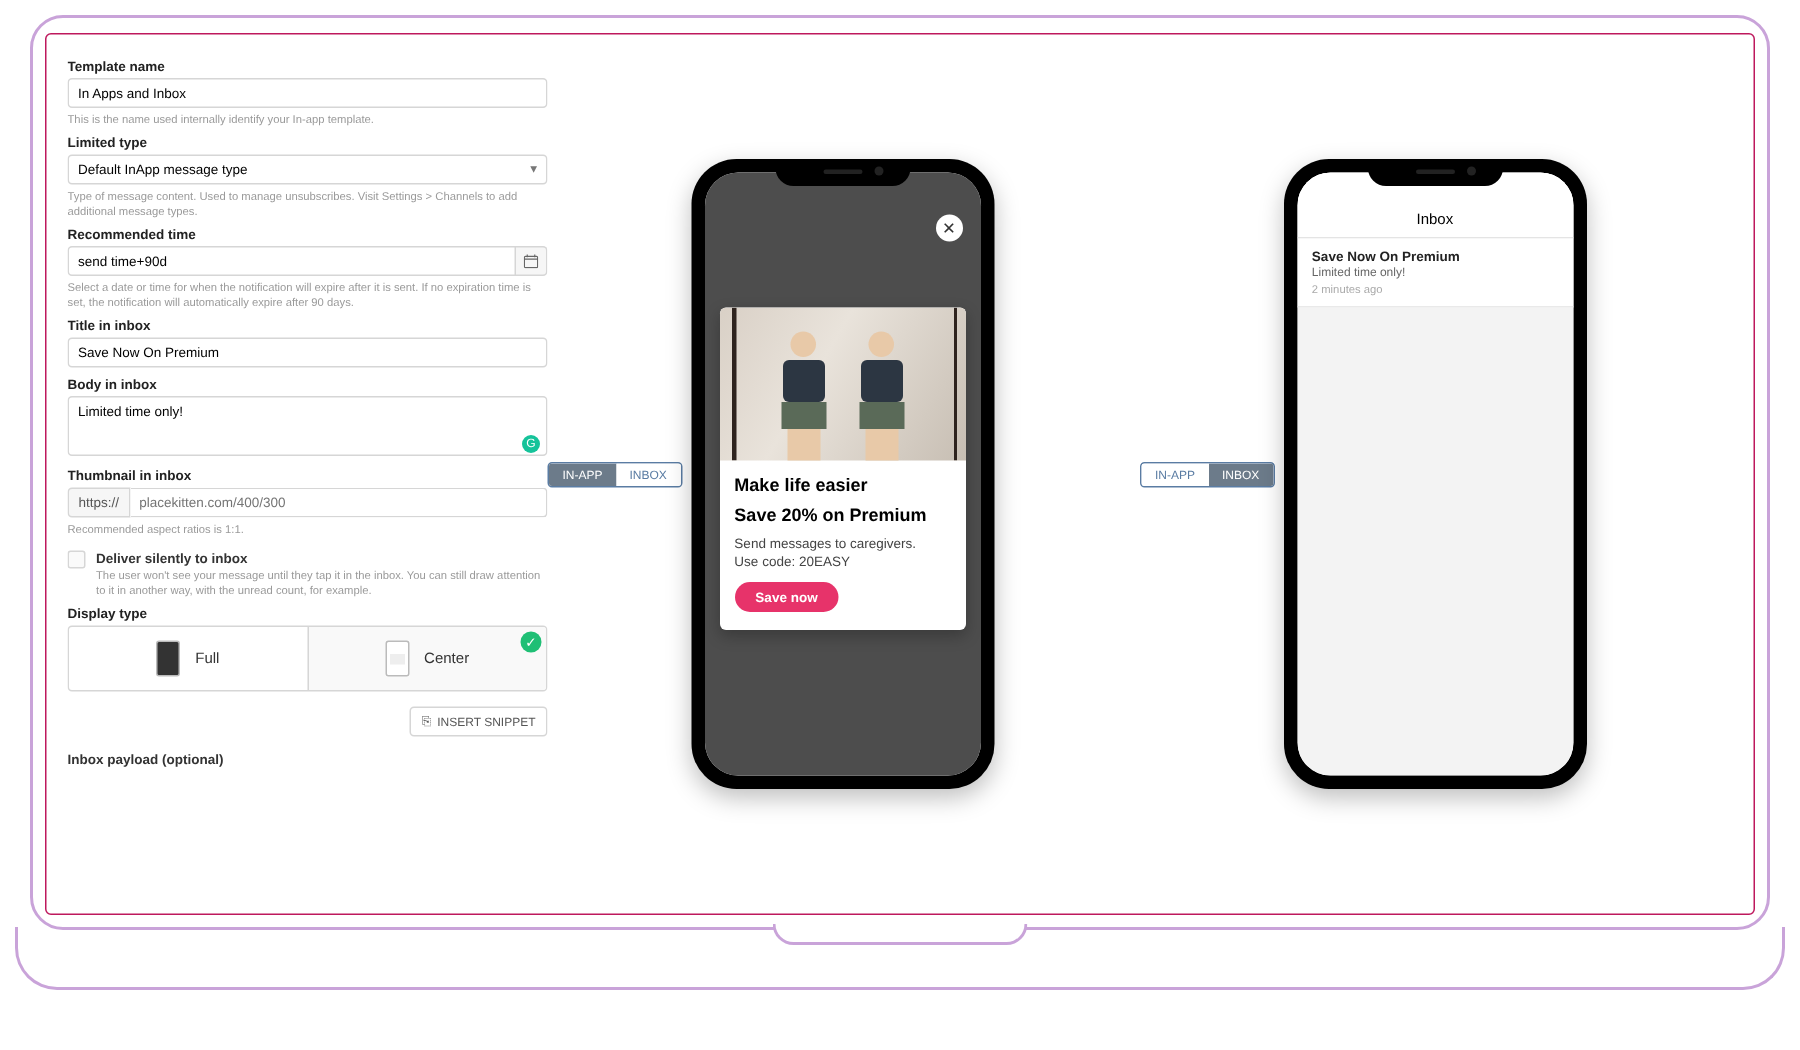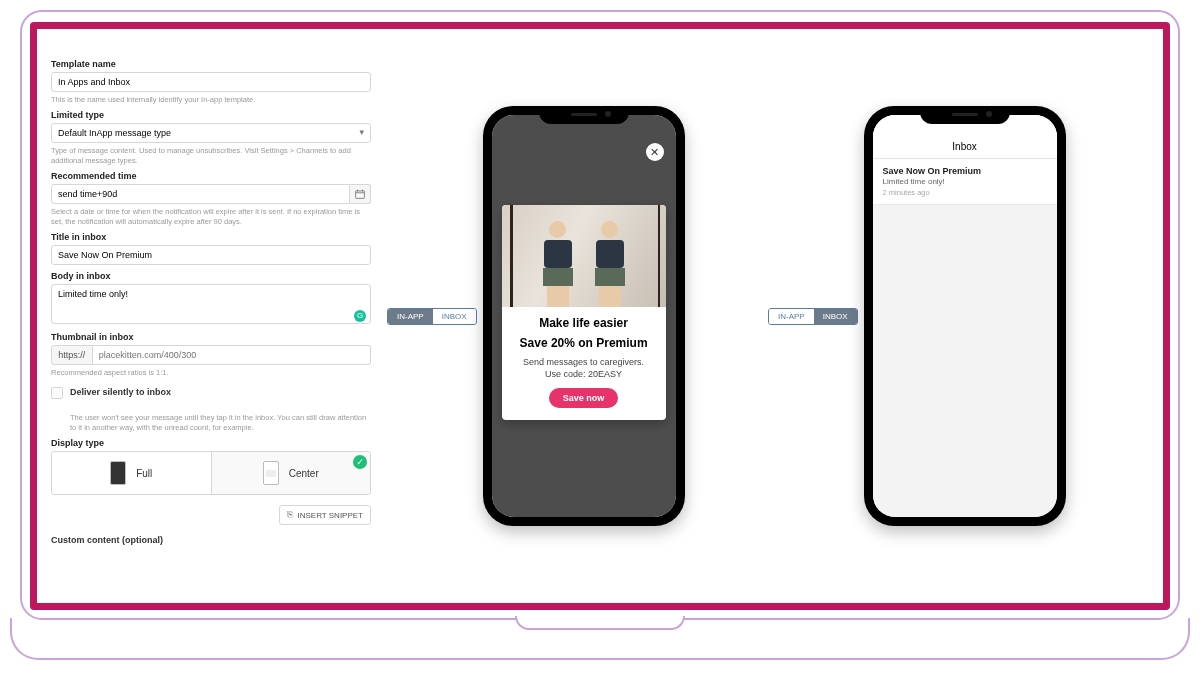--- a/index.html
+++ b/index.html
@@ -1,18 +1,18 @@
 <!DOCTYPE html>
 <html><head>
 <meta charset="utf-8">
 <style>
 *{box-sizing:border-box;margin:0;padding:0;font-family:Helvetica,Arial,sans-serif}
 body{background:#fff;padding:10px}
 .laptop{border:2px solid #c9a3d9;border-radius:22px;width:1160px;height:610px;margin:0 auto;padding:10px 8px 8px 8px;position:relative}
-.screen{width:100%;height:100%;border:7px solid #be185d;border-radius:4px;display:flex;gap:16px;padding:24px 14px;overflow:hidden;background:#fff}
+.screen{width:100%;height:100%;border:1px solid #be185d;border-radius:4px;display:flex;padding:10px 14px;overflow:hidden;background:#fff}
 .base{width:1180px;height:42px;margin:-2px auto 0 auto;border:2px solid #c9a3d9;border-top:none;border-radius:0 0 28px 28px;position:relative}
 .notch-base{position:absolute;top:-2px;left:50%;transform:translateX(-50%);width:170px;height:14px;border:2px solid #c9a3d9;border-top:none;border-radius:0 0 14px 14px;background:#fff}
 
 .form{width:320px;font-size:9px;color:#333;overflow:hidden}
 .lbl{font-weight:700;font-size:9px;margin:6px 0 3px 0;color:#222}
 .input,.select,.textarea{width:100%;border:1px solid #d6d6d6;border-radius:3px;padding:4px 6px;font-size:9px;background:#fff}
 .select{appearance:none;background:linear-gradient(#fff,#fff);position:relative}
 .select-wrap{position:relative}
 .select-wrap::after{content:"▾";position:absolute;right:7px;top:4px;font-size:9px;color:#777}
 .help{font-size:7.5px;color:#9a9a9a;margin-top:3px;line-height:1.25}
@@ -22,21 +22,21 @@
 .cal-btn svg{width:10px;height:10px;fill:#666}
 .textarea{height:40px;resize:none;position:relative}
 .ta-wrap{position:relative}
 .g-badge{position:absolute;right:5px;bottom:4px;width:12px;height:12px;border-radius:50%;background:#15c39a;color:#fff;font-size:8px;display:flex;align-items:center;justify-content:center}
 .thumb-row{display:flex}
 .thumb-row .proto{width:48px;border:1px solid #d6d6d6;border-radius:3px 0 0 3px;background:#f6f6f6;font-size:9px;display:flex;align-items:center;justify-content:center;color:#555}
 .thumb-row .input{border-radius:0 3px 3px 0;border-left:none;color:#ccc}
 .silent{display:flex;gap:7px;margin-top:10px}
 .silent .cb{width:12px;height:12px;border:1px solid #d6d6d6;border-radius:2px;background:#fafafa;flex-shrink:0;margin-top:0}
 .silent-text .t1{font-weight:700;font-size:9px}
-.silent-text .t2{font-size:7.5px;color:#9a9a9a;margin-top:16px;line-height:1.25}
+.silent-text .t2{font-size:7.5px;color:#9a9a9a;margin-top:2px;line-height:1.25}
 .display-row{display:flex;border:1px solid #d6d6d6;border-radius:3px;overflow:hidden;height:44px;position:relative}
 .display-opt{flex:1;display:flex;align-items:center;justify-content:center;gap:10px;font-size:10px}
 .display-opt+.display-opt{border-left:1px solid #d6d6d6;background:#f9f9f9}
 .disp-icon{width:16px;height:24px;border:1px solid #bbb;border-radius:2px;background:#fff;position:relative}
 .disp-icon.center::before{content:"";position:absolute;left:2px;right:2px;top:8px;height:7px;background:#eee}
 .disp-icon.full{background:#333}
 .check-badge{position:absolute;top:3px;right:3px;width:14px;height:14px;border-radius:50%;background:#1fbf75;display:flex;align-items:center;justify-content:center;color:#fff;font-size:9px}
 .snippet-row{display:flex;justify-content:flex-end;margin-top:10px}
 .snippet-btn{border:1px solid #d6d6d6;border-radius:3px;padding:4px 7px;font-size:8px;background:#fff;display:flex;align-items:center;gap:4px;color:#555}
 .payload{font-weight:700;font-size:9px;margin-top:10px}
@@ -60,21 +60,21 @@
 .p1-img{height:102px;background:linear-gradient(120deg,#d9d0c6 0%,#e9e3db 40%,#c7beb3 100%);position:relative;overflow:hidden}
 .p1-img::before{content:"";position:absolute;left:8px;top:0;width:3px;height:100%;background:#2e231e}
 .p1-img::after{content:"";position:absolute;right:6px;top:0;width:2px;height:100%;background:#2e231e}
 .person{position:absolute;width:40px;height:86px;bottom:0}
 .person .head{width:17px;height:17px;border-radius:50%;background:#e8c9a8;margin:0 auto}
 .person .torso{width:28px;height:28px;background:#2c3642;border-radius:4px;margin:2px auto 0 auto}
 .person .skirt{width:30px;height:18px;background:#5a6a58;margin:0 auto}
 .person .legs{width:22px;height:22px;background:#e8c9a8;margin:0 auto}
 .person.p1{left:36px}
 .person.p2{left:88px}
-.p1-body{padding:9px 10px 12px 10px;text-align:center}
+.p1-body{padding:9px 10px 12px 10px;text-align:left}
 .p1-h1{font-weight:800;font-size:12px}
 .p1-h2{font-weight:800;font-size:12px;margin-top:6px}
 .p1-t{font-size:9px;color:#444;margin-top:6px;line-height:1.35}
 .p1-btn{display:inline-block;margin-top:8px;background:#e7336a;color:#fff;font-size:9px;font-weight:700;padding:5px 14px;border-radius:12px}
 
 .p2-bg{position:absolute;inset:0;background:#f3f3f3}
 .p2-hdr{position:absolute;top:0;left:0;right:0;height:44px;background:#fff;display:flex;align-items:flex-end;justify-content:center;padding-bottom:6px;font-size:10px;border-bottom:1px solid #e4e4e4}
 .p2-item{position:absolute;top:44px;left:0;right:0;background:#fff;padding:7px 10px;border-bottom:1px solid #e9e9e9}
 .p2-title{font-size:9px;font-weight:700;color:#222}
 .p2-sub{font-size:8px;color:#666;margin-top:1px}
@@ -148,21 +148,21 @@
       <div class="check-badge">✓</div>
     </div>
 
     <div class="snippet-row">
       <div class="snippet-btn">
         <span>⎘</span>
         <span>INSERT SNIPPET</span>
       </div>
     </div>
 
-    <div class="payload">Custom content (optional)</div>
+    <div class="payload">Inbox payload (optional)</div>
   </div>
 
   <div class="previews">
     <div class="preview-col">
       <div class="tabs">
         <div class="tab active">IN-APP</div>
         <div class="tab">INBOX</div>
       </div>
       <div class="phone">
         <div class="phone-notch"></div>

